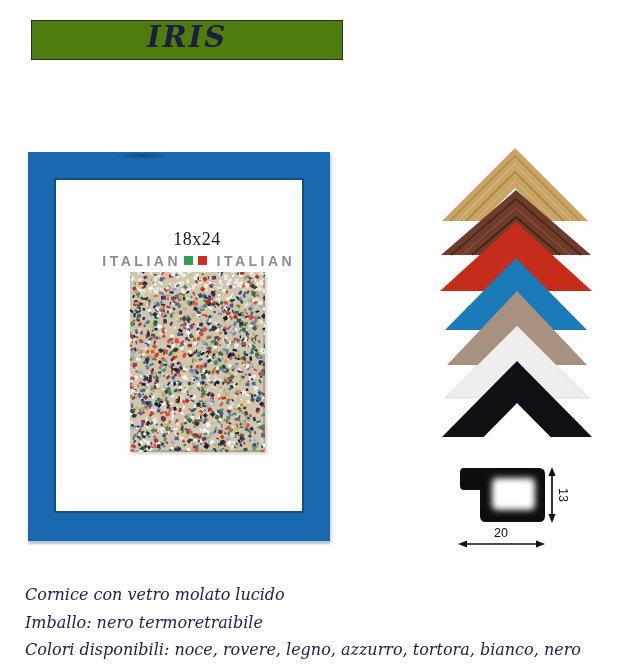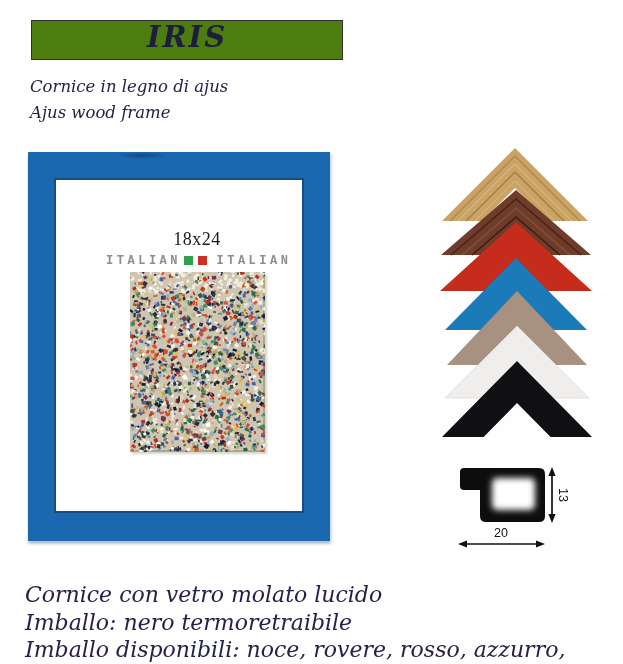--- a/index.html
+++ b/index.html
@@ -37,21 +37,21 @@
     background:#fefefe; border:2px solid #134e85;padding-left:36px;
   }
   .size-label {
     margin-top:46px; text-align:center; font-family:"Liberation Serif",serif;
     font-size:18px; letter-spacing:.5px; color:#1b1b1b; line-height:26px;
   }
   .brand-row {
     margin-top:3px; display:flex; align-items:center; justify-content:center; height:11px;
   }
   .brand-word {
-    font-family:Liberation Mono, monospace; font-weight:bold; font-size:12px;
+    font-family:Liberation Sans, sans-serif; font-weight:bold; font-size:14px;
     letter-spacing:3.5px; color:#8d8d8d; text-indent:3.5px;
   }
   .brand-sq { width:9px; height:9px; display:inline-block; }
   .sq-green { margin-left:3px; }
   .sq-red   { margin-left:5px; margin-right:6px; }
   .artwork {
     position:relative; width:135px; height:180px; margin:6px auto 0;
     background:#cfc5b0;
     border-right:2px solid rgba(150,148,125,.65);
     border-bottom:2px solid rgba(150,148,125,.65);
@@ -59,34 +59,30 @@
   }
   .artwork svg { position:absolute; inset:0; }
   
   .samples { position:absolute; left:435px; top:145px; width:165px; height:300px; }
   
   .profile { position:absolute; left:452px; top:460px; width:135px; height:96px; }
   .dim-text { font-family:"Liberation Sans",sans-serif; font-size:12.5px; fill:#111; }
   
   .footer-block { position:absolute; left:25px; top:581px; }
   .footer-block div {
-    font-style:italic; font-size:22px; line-height:27.5px; color:#23234a;
+    font-style:italic; font-size:16px; line-height:27.5px; color:#23234a;
   }
 </style>
 </head>
 <body>
 
 <div class="page">
 
   <div class="title-box">
     <span class="title">IRIS</span>
-  </div>
-  <div class="subtitle-block">
-    <div>Cornice in legno di ajus</div>
-    <div>Ajus wood frame</div>
   </div>
 
   <div class="frame-photo">
     <div class="hanger-smudge"></div>
     <div class="mat">
       <div class="size-label">18x24</div>
       <div class="brand-row">
         <span class="brand-word">ITALIAN</span>
         <span class="brand-sq sq-green" style="background: rgb(47, 158, 77);"></span>
         <span class="brand-sq sq-red" style="background: rgb(204, 47, 38);"></span>
@@ -1894,16 +1890,16 @@
       <line x1="13" y1="84" x2="86" y2="84" stroke="#111" stroke-width="1.7"></line>
       <polygon points="6,84 15,80.4 15,87.6" fill="#111"></polygon>
       <polygon points="93,84 84,80.4 84,87.6" fill="#111"></polygon>
     </g>
     <text class="dim-text" x="49" y="77" text-anchor="middle">20</text>
   </svg>
 
   <div class="footer-block">
     <div>Cornice con vetro molato lucido</div>
     <div>Imballo: nero termoretraibile</div>
-    <div>Imballo disponibili: noce, rovere, rosso, azzurro, tortora, bianco, nero</div>
+    <div>Colori disponibili: noce, rovere, legno, azzurro, tortora, bianco, nero</div>
   </div>
 
 </div>
 
 </body></html>

